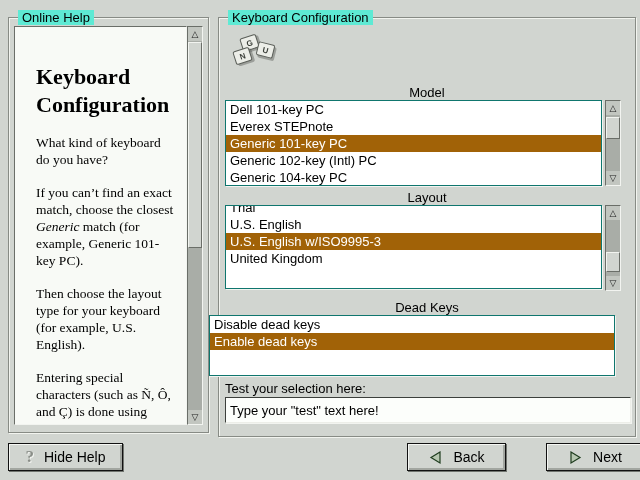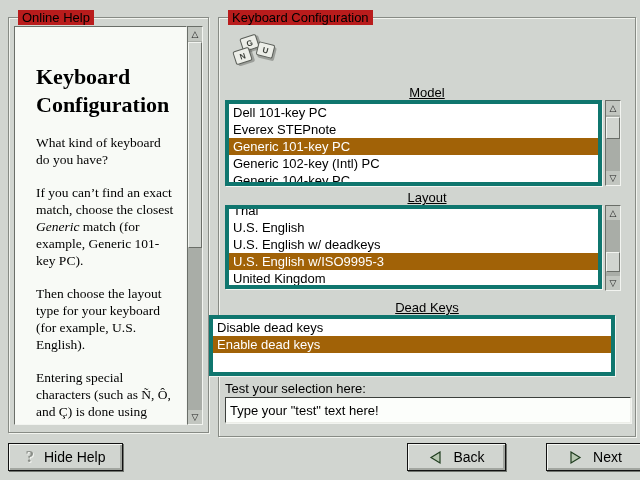--- a/index.html
+++ b/index.html
@@ -13,21 +13,21 @@
 
   
   .frame {
     position: absolute;
     border: 1px solid #878b85;
     box-shadow: inset 1px 1px 0 #f2f4ef, 1px 1px 0 #f2f4ef;
   }
   .frame-label {
     position: absolute;
     top: -8px; left: 9px;
-    background: #b91c1c;
+    background: #5eead4;
     padding: 0 4px;
     font-size: 13px; line-height: 15px;
     white-space: nowrap;
   }
   .frame-help  { left: 8px;  top: 17px; width: 201px; height: 416px; }
   .frame-main  { left: 218px; top: 17px; width: 418px; height: 420px; }
 
   
   .help-view {
     position: absolute;
@@ -83,31 +83,30 @@
   .sb-model  .thumb { top: 16px; height: 22px; }
   .sb-layout { left: 605px; top: 205px; height: 86px; }
   .sb-layout .thumb { top: 46px; height: 20px; }
 
   
   .sec-label {
     position: absolute;
     left: 218px; width: 418px;
     text-align: center;
     font-size: 13px;
-    text-decoration: underline;
   }
   .lbl-model  { top: 85px; }
   .lbl-layout { top: 190px; }
   .lbl-dead   { top: 300px; }
 
   
   .list {
     position: absolute;
     background: #ffffff;
-    border: 4px solid #0f766e;
+    border: 1px solid #0f766e;
     box-shadow: 1px 1px 0 #f2f4f0;
     overflow: hidden;
   }
   .list-model   { left: 225px; top: 100px; width: 377px; height: 86px; }
   .list-layout  { left: 225px; top: 205px; width: 377px; height: 84px; }
   .list-dead    { left: 209px; top: 315px; width: 406px; height: 61px; }
   .list-layout .rows { margin-top: -7px; }
   .row {
     height: 17px; line-height: 17px;
     padding-left: 4px;
@@ -216,21 +215,20 @@
   <div class="stepper up">△</div>
   <div class="thumb"></div>
   <div class="stepper down">▽</div>
 </div>
 
 <div class="sec-label lbl-layout">Layout</div>
 <div class="list list-layout">
   <div class="rows">
     <div class="row">Thai</div>
     <div class="row">U.S. English</div>
-    <div class="row">U.S. English w/ deadkeys</div>
     <div class="row sel">U.S. English w/ISO9995-3</div>
     <div class="row">United Kingdom</div>
   </div>
 </div>
 <div class="sb sb-layout">
   <div class="stepper up">△</div>
   <div class="thumb"></div>
   <div class="stepper down">▽</div>
 </div>
 

